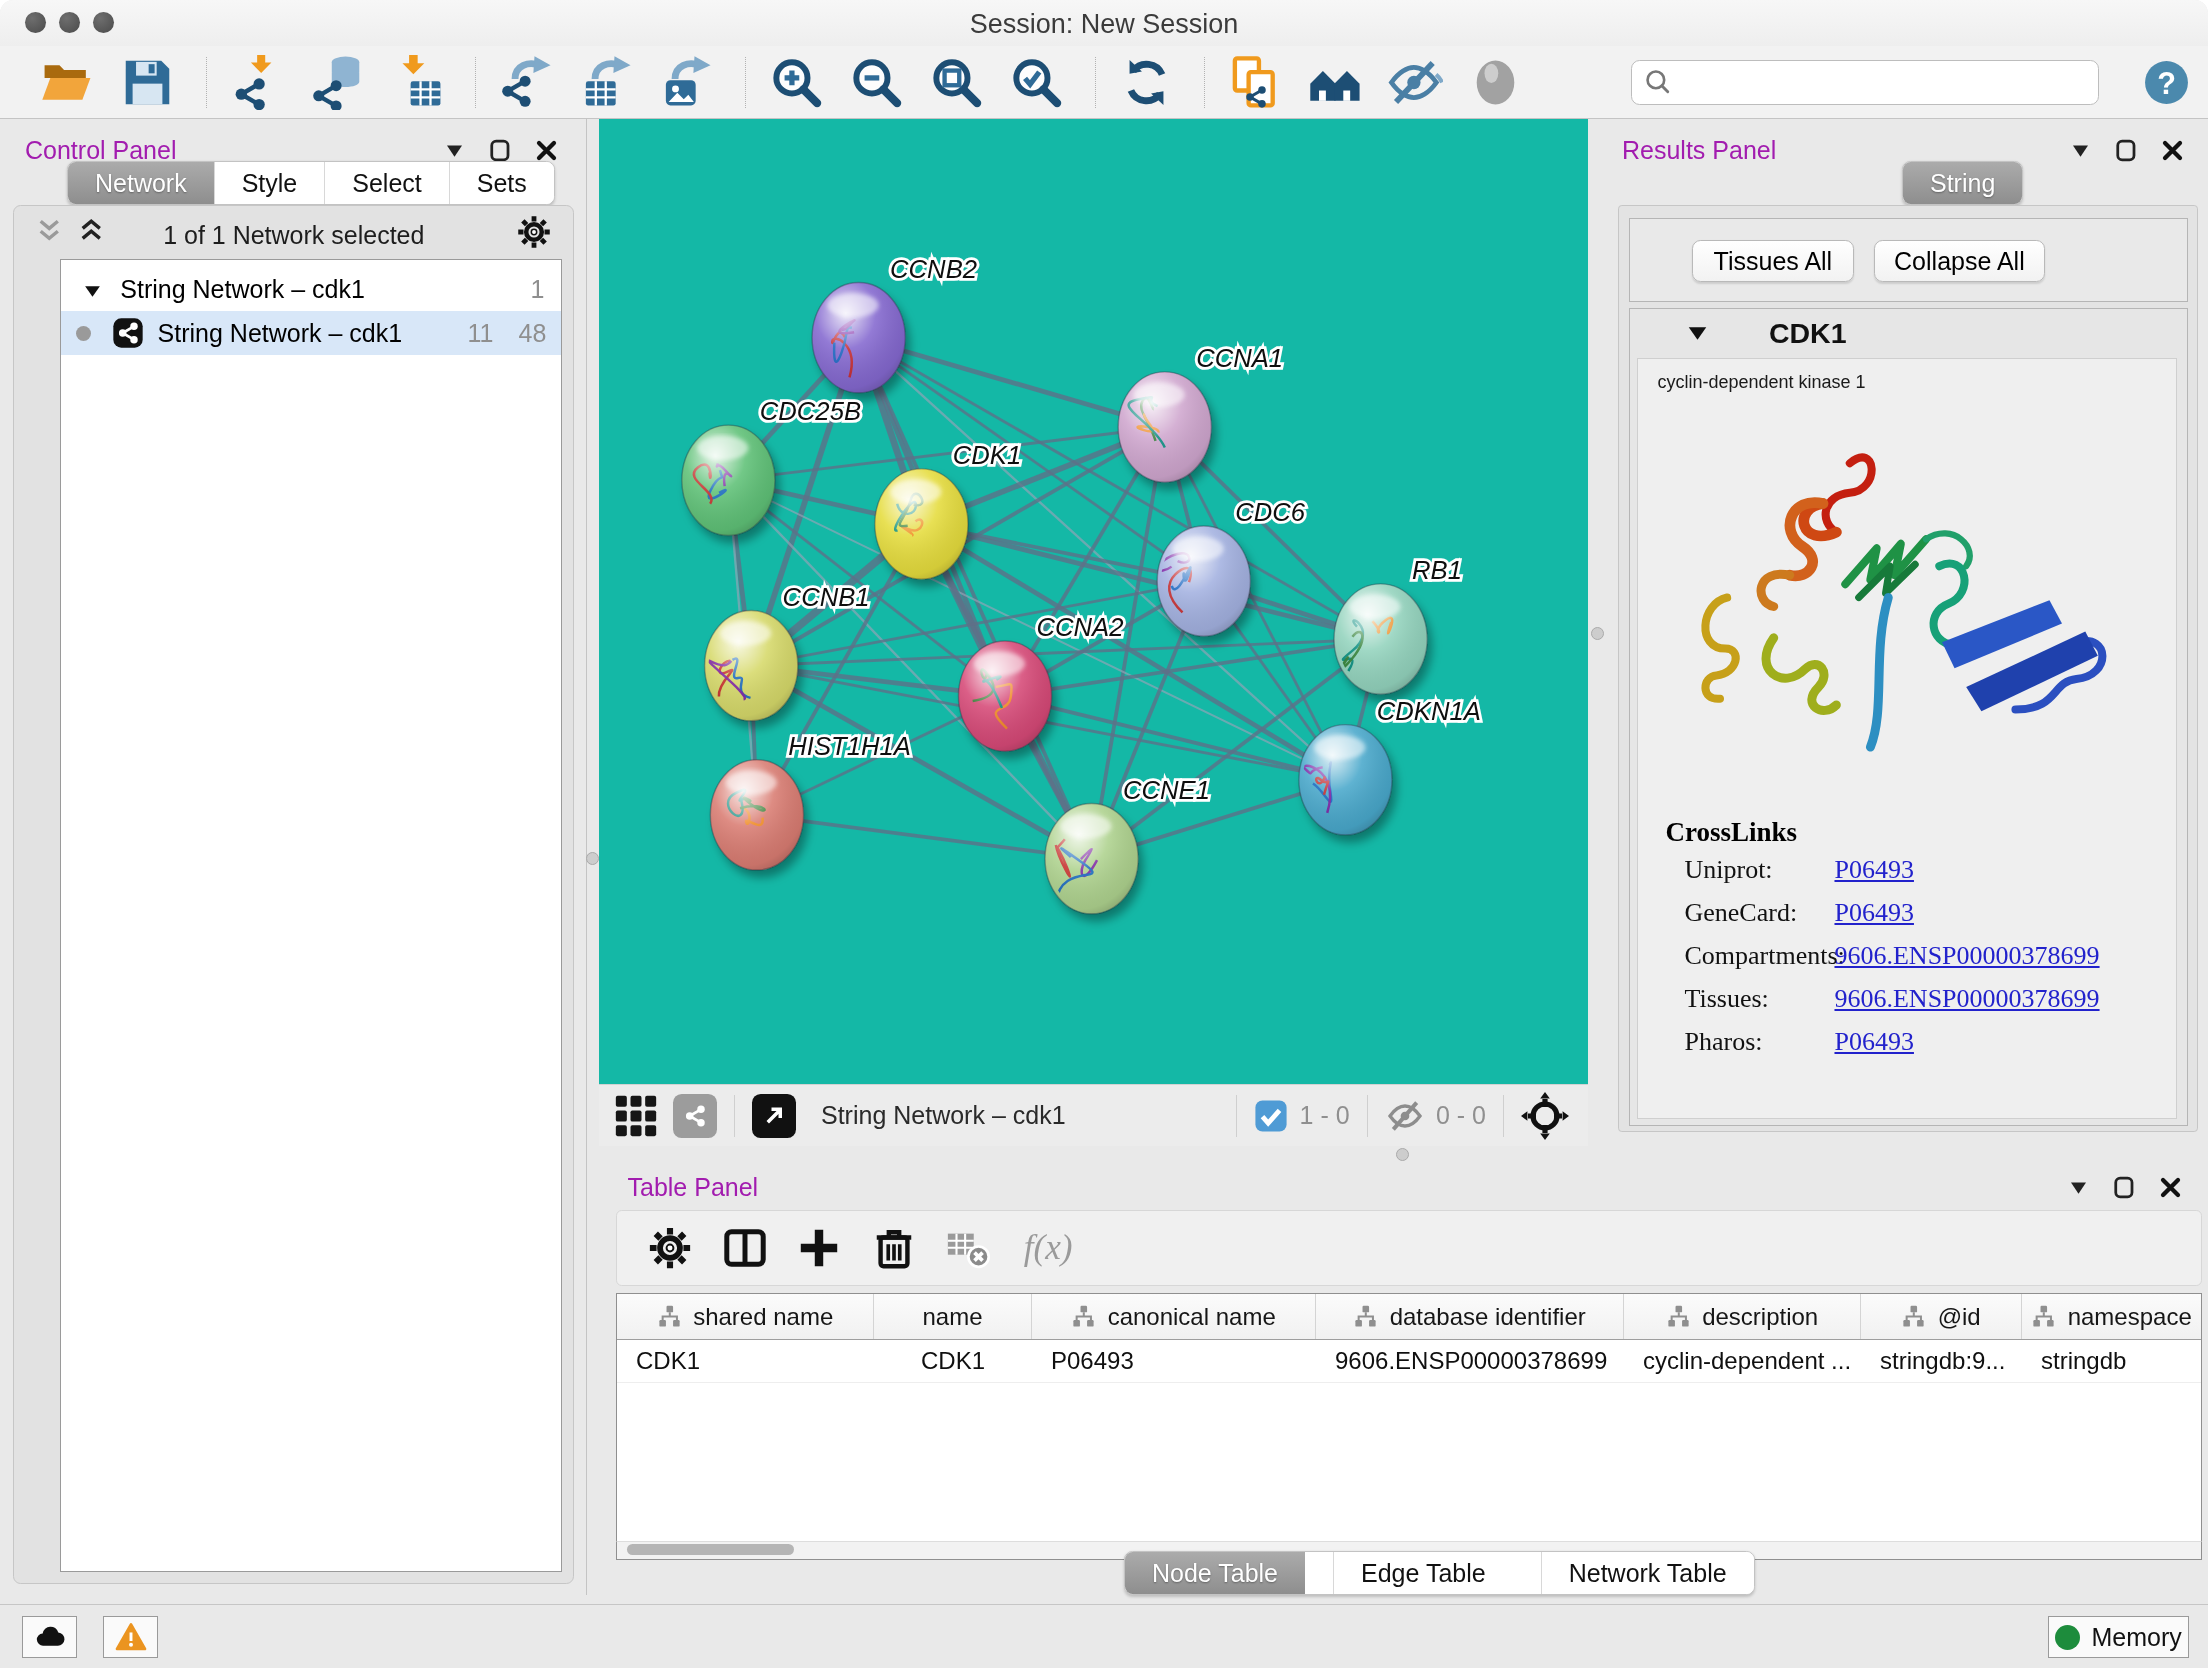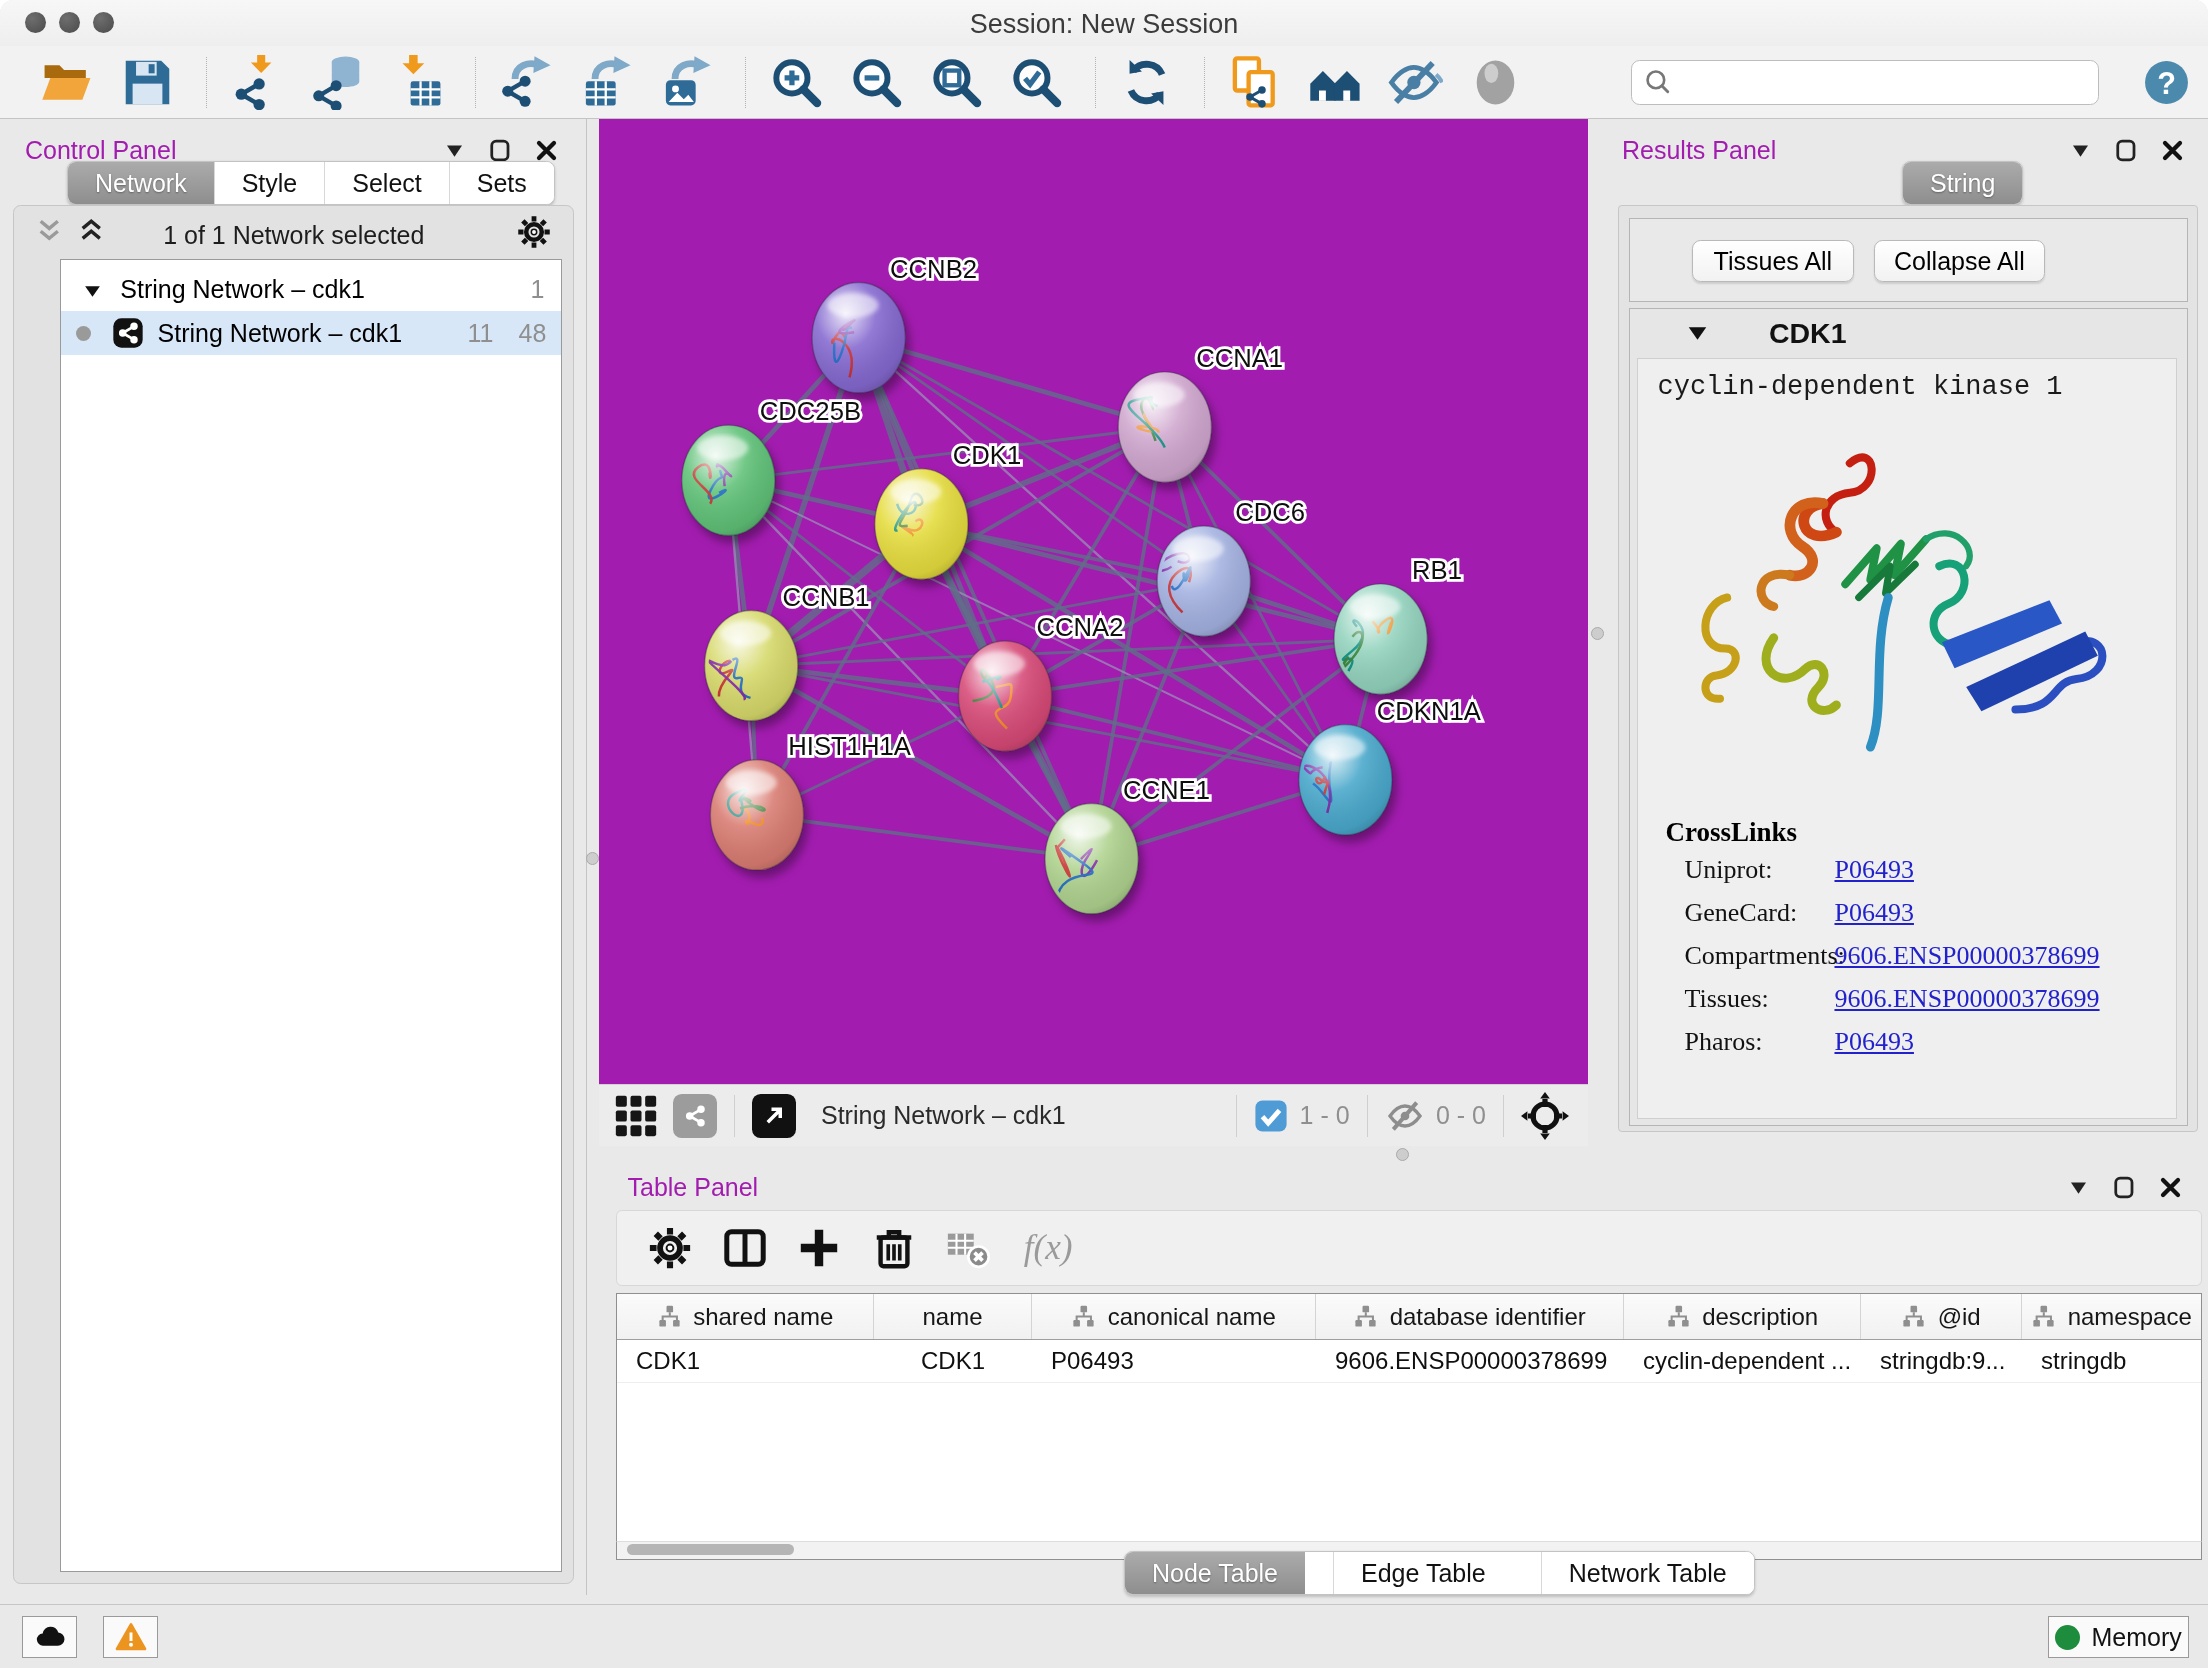--- a/index.html
+++ b/index.html
@@ -52,21 +52,21 @@
   #cp-chevrons .wc { width:28.5px; height:28.5px; }
   #cp-status { position:absolute; left:0; right:0; top:15px; text-align:center; font-size:25px; color:#1d1d1d; }
   #cp-gear { position:absolute; right:21px; top:7.6px; width:36px; height:36px; }
   #cp-list { position:absolute; left:46px; top:53px; width:502px; height:1313px;
              background:#fff; border:1.9px solid #9a9a9a; }
   .tree-row { position:absolute; left:0; width:100%; height:44px; display:flex; align-items:center; font-size:25px; }
   .tree-row .count { color:#8f8f8f; }
   #row-net { background:#d8e7f8; }
 
   
-  #net-area { position:absolute; left:599px; top:119px; width:989px; height:965px; background:#a21caf; }
+  #net-area { position:absolute; left:599px; top:119px; width:989px; height:965px; background:#14b8a6;font-style:italic; }
   #net-toolbar { position:absolute; left:599px; top:1084px; width:989px; height:62px;
                  background:#ececec; border-top:1.9px solid #d2d2d2;
                  display:flex; align-items:center; font-size:25px; color:#8f8f8f; }
   .ntb-icon { width:44px; height:44px; flex:0 0 auto; }
   .ntb-sep { width:0; height:42px; border-left:1.9px solid #cfcfcf; margin:0 17px; }
   #net-name { color:#2a2a2a; margin-left:25px; }
   .rsq { width:44px; height:44px; border-radius:8.6px; display:flex; align-items:center; justify-content:center; }
   #splitter-v1 { position:absolute; left:587px; top:119px; width:12.4px; height:1476px; background:#e9e9e9; }
   #splitter-v2 { position:absolute; left:1588px; top:119px; width:19px; height:1027px; background:#e9e9e9; }
   #splitter-h  { position:absolute; left:599px; top:1146px; width:1609px; height:16px; background:#e9e9e9; }
@@ -85,21 +85,21 @@
   .rp-btn { position:absolute; top:21px; height:42px; border:1px solid #b9b9b9; border-radius:8.6px;
             background:linear-gradient(#ffffff,#f2f2f2); font-size:25px; display:flex;
             align-items:center; justify-content:center; box-shadow:0 1.9px 1.9px rgba(0,0,0,.12); }
   #rp-entrybox { position:absolute; left:9.5px; top:102px; width:559px; height:818px;
                  background:#e6e6e6; border:1.9px solid #b5b5b5; }
   #rp-entry-head { position:absolute; left:0; top:0; width:100%; height:48px; display:flex; align-items:center; }
   #rp-entry-head .wc { width:25px; height:25px; margin-left:55px; }
   #rp-entry-name { font-size:28.5px; font-weight:bold; margin-left:59px; color:#111; }
   #rp-content { position:absolute; left:7.6px; top:49px; width:540px; height:761px;
                 background:#efefef; border:1px solid #cfcfcf; }
-  #rp-desc { position:absolute; left:19px; top:13.3px; font-size:27px; color:#1a1a1a;font-family:Liberation Mono, monospace; }
+  #rp-desc { position:absolute; left:19px; top:13.3px; font-size:18px; color:#1a1a1a; }
   #protein { position:absolute; left:19px; top:55px; }
   #xl-title { position:absolute; left:27px; top:458px; font-family:"Liberation Serif",serif;
               font-size:27px; font-weight:bold; color:#000; }
   .xl-row { position:absolute; left:46px; width:476px; height:43px; font-family:"Liberation Serif",serif;
             font-size:26px; display:flex; }
   .xl-label { width:150px; color:#111; }
   .xl-link { color:#2222cc; text-decoration:underline; }
 
   
   #table-panel { position:absolute; left:599px; top:1162px; width:1609px; height:433px; background:#e9e9e9; }

